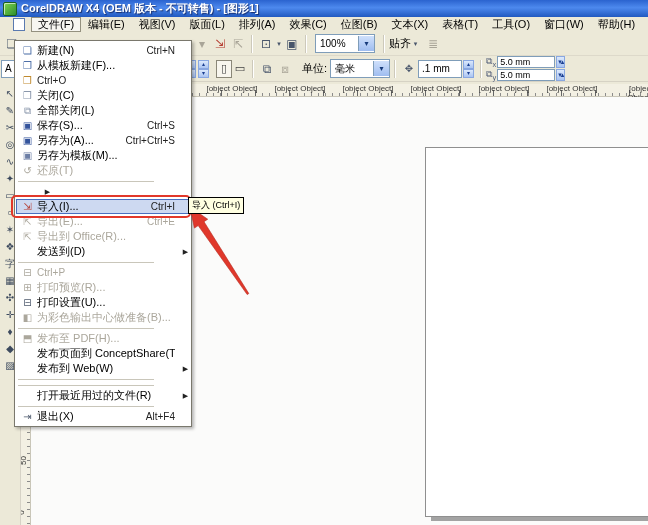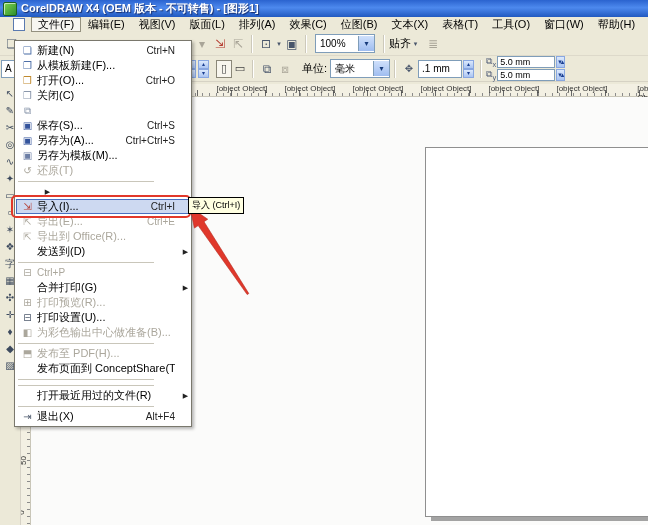--- a/index.html
+++ b/index.html
@@ -40,26 +40,26 @@
   .field{display:inline-flex;align-items:center;height:16px;background:#fff;border:1px solid #7f9db9;
     font-size:10px;padding:0 3px;}
   .minirow{display:flex;align-items:center;height:12px;gap:1px;font-size:9px;}
   .minifield{background:#fff;border:1px solid #7f9db9;height:10px;line-height:10px;width:52px;
     font-size:9px;padding:0 2px;}
   .minibtns{color:#1b3f91;font-size:7px;letter-spacing:-1px;background:linear-gradient(#dce9fc,#aac4f2);
     border:1px solid #89a7e0;height:10px;line-height:9px;padding:0 1px;}
   .qicon{color:#53607a;font-size:9px;}
   .plabel{font-size:11px;margin:0 3px;}
   
-  .hruler{position:absolute;left:27px;top:84px;right:0;height:12px;background:#f3f0e3;
+  .hruler{position:absolute;left:17px;top:84px;right:0;height:12px;background:#f3f0e3;
     border-bottom:1px solid #c9c6b8;
     background-image:
       repeating-linear-gradient(90deg,#666 0 1px,transparent 1px 34px),
       repeating-linear-gradient(90deg,#8b8b8b 0 1px,transparent 1px 7px);
-    background-size:100% 6px,100% 3px;background-position:left bottom,left bottom;background-repeat:no-repeat;}
+    background-size:100% 6px,100% 3px;background-position:left bottom,left bottom;background-repeat:no-repeat;text-align:right;}
   .rlabel{position:absolute;top:0;transform:translateX(-50%);font-size:8px;color:#333;background:transparent;}
   .vruler{position:absolute;left:20px;top:96px;width:10px;bottom:0;background:#f3f0e3;
     border-right:1px solid #c9c6b8;
     background-image:repeating-linear-gradient(180deg,#8b8b8b 0 1px,transparent 1px 7px);
     background-size:3px 100%;background-position:right top;background-repeat:no-repeat;}
   .vlabel{position:absolute;left:-1px;font-size:8px;color:#333;transform:rotate(-90deg);}
   
   .toolbox{position:absolute;left:0;top:81px;width:20px;bottom:0;background:#ece9d8;
     border-right:1px solid #d6d2c6;display:flex;flex-direction:column;align-items:center;padding-top:4px;}
   .tool{position:relative;width:17px;height:17px;display:flex;align-items:center;justify-content:center;
@@ -293,32 +293,32 @@
         <span class="mi-arrow"></span>
       </div>
       <div class="mi">
         <span class="mi-icon" style="color:#4d6fa8">❐</span>
         <span class="mi-label">从模板新建(F)...</span>
         <span class="mi-short"></span>
         <span class="mi-arrow"></span>
       </div>
       <div class="mi">
         <span class="mi-icon" style="color:#c08a2e">❒</span>
-        <span class="mi-label">打开(O)...</span>
         <span class="mi-short">Ctrl+O</span>
         <span class="mi-arrow"></span>
       </div>
       <div class="mi">
         <span class="mi-icon" style="color:#8a97ab">❒</span>
         <span class="mi-label">关闭(C)</span>
         <span class="mi-short"></span>
         <span class="mi-arrow"></span>
       </div>
       <div class="mi">
         <span class="mi-icon" style="color:#8a97ab">⧉</span>
+        <span class="mi-label">全部关闭(L)</span>
         <span class="mi-short"></span>
         <span class="mi-arrow"></span>
       </div>
       <div class="mi">
         <span class="mi-icon" style="color:#34549c">▣</span>
         <span class="mi-label">保存(S)...</span>
         <span class="mi-short">Ctrl+S</span>
         <span class="mi-arrow"></span>
       </div>
       <div class="mi">
@@ -378,26 +378,20 @@
         <span class="mi-icon"></span>
         <span class="mi-label"></span>
         <span class="mi-short"></span>
         <span class="mi-arrow"></span>
       </div>
       <div class="mi dis">
         <span class="mi-icon">⊟</span>
         <span class="mi-short">Ctrl+P</span>
         <span class="mi-arrow"></span>
       </div>
-      <div class="mi">
-        <span class="mi-icon"></span>
-        <span class="mi-label">合并打印(G)</span>
-        <span class="mi-short"></span>
-        <span class="mi-arrow">▶</span>
-      </div>
       <div class="mi dis">
         <span class="mi-icon">⊞</span>
         <span class="mi-label">打印预览(R)...</span>
         <span class="mi-short"></span>
         <span class="mi-arrow"></span>
       </div>
       <div class="mi">
         <span class="mi-icon" style="color:#4f5b6e">⊟</span>
         <span class="mi-label">打印设置(U)...</span>
         <span class="mi-short"></span>
@@ -419,20 +413,26 @@
         <span class="mi-icon">⬒</span>
         <span class="mi-label">发布至 PDF(H)...</span>
         <span class="mi-short"></span>
         <span class="mi-arrow"></span>
       </div>
       <div class="mi">
         <span class="mi-icon"></span>
         <span class="mi-label">发布页面到 ConceptShare(T)...</span>
         <span class="mi-short"></span>
         <span class="mi-arrow"></span>
+      </div>
+      <div class="mi">
+        <span class="mi-icon"></span>
+        <span class="mi-label">发布到 Web(W)</span>
+        <span class="mi-short"></span>
+        <span class="mi-arrow">▶</span>
       </div>
       <div class="mi sep">
         <span class="mi-icon"></span>
         <span class="mi-label"></span>
         <span class="mi-short"></span>
         <span class="mi-arrow"></span>
       </div>
       <div class="mi sep">
         <span class="mi-icon"></span>
         <span class="mi-label"></span>

